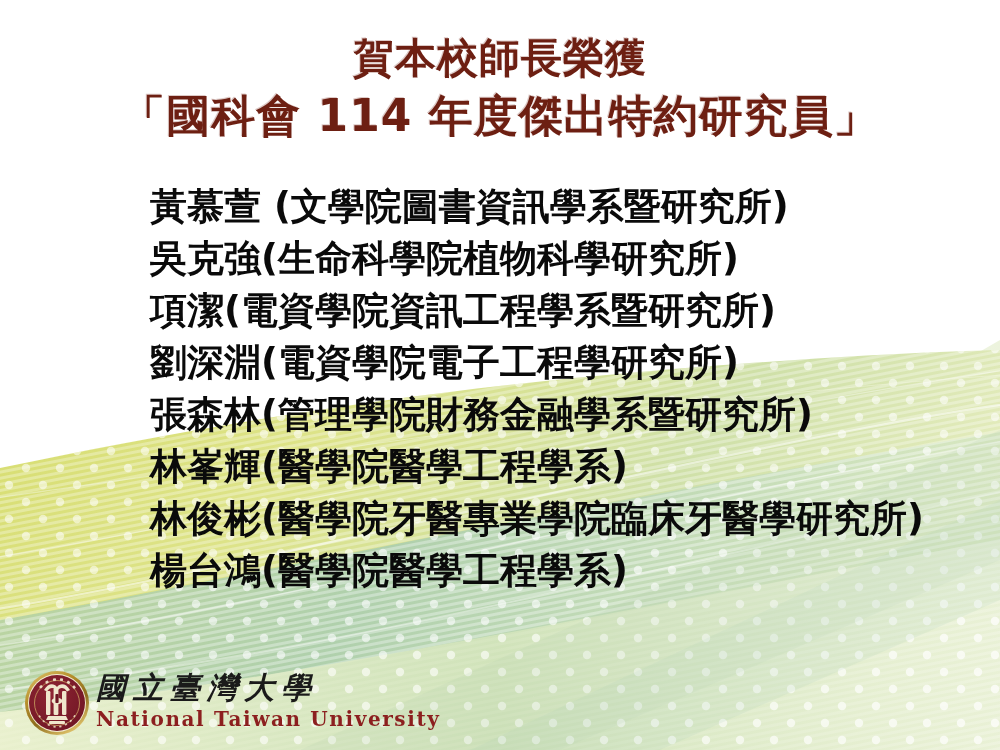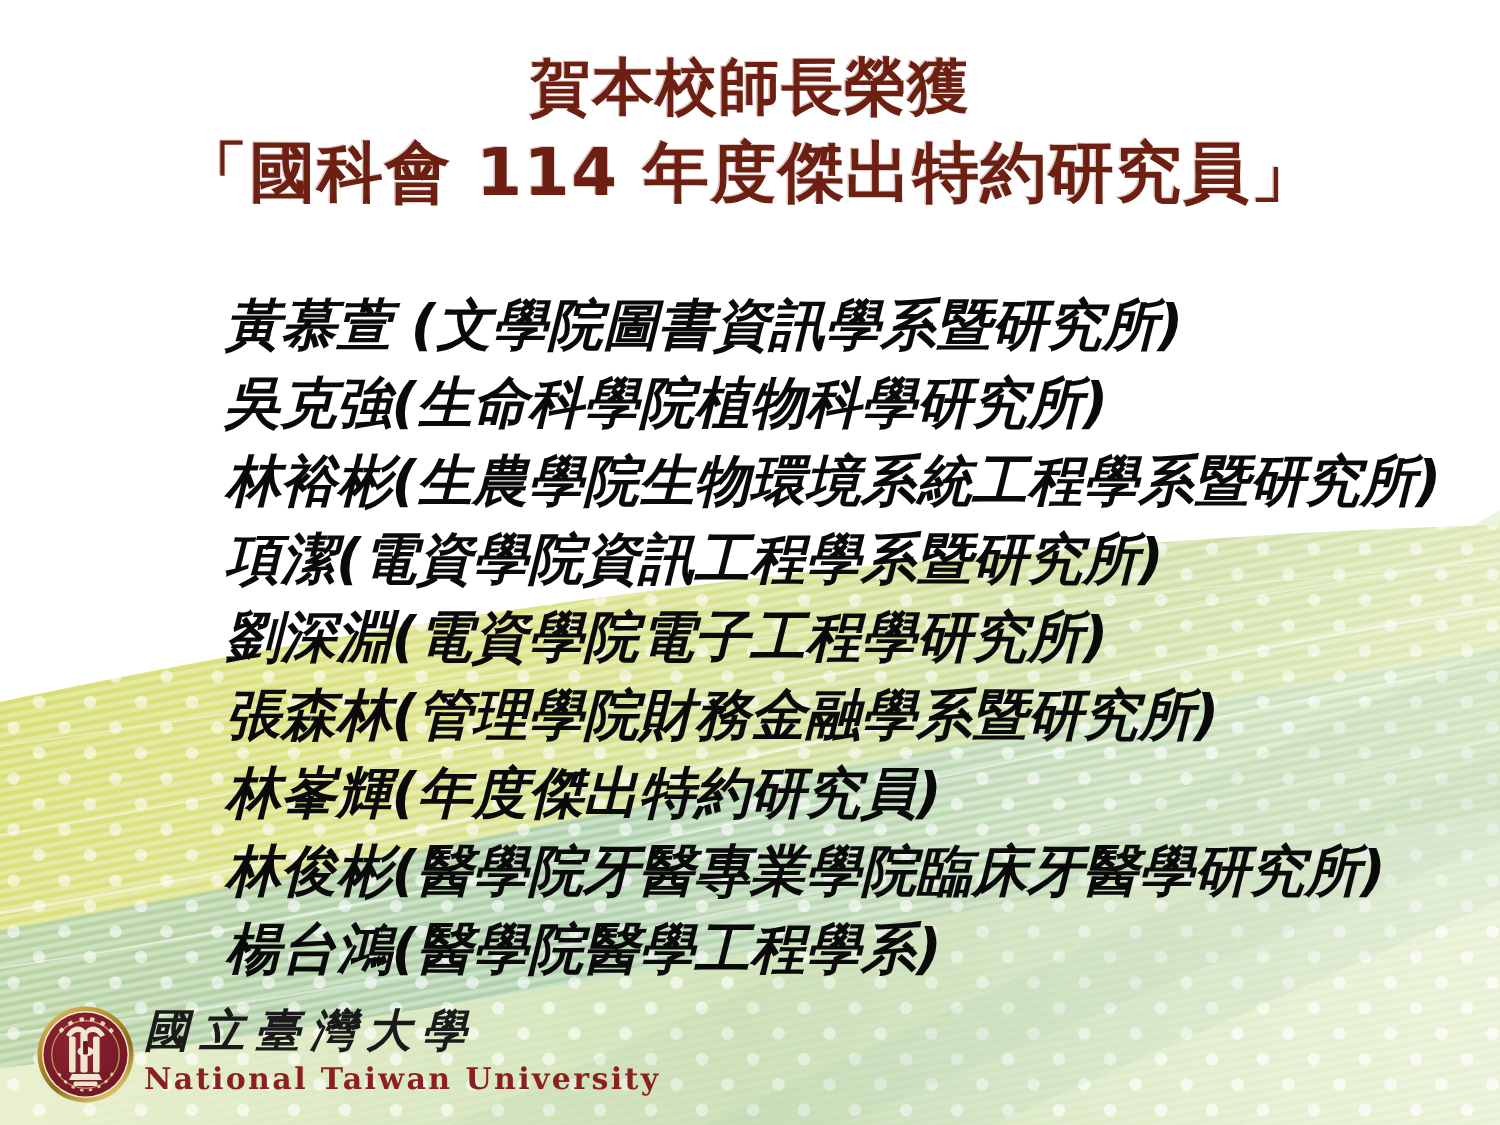--- a/index.html
+++ b/index.html
@@ -57,24 +57,23 @@
     text-shadow:
        1px  1px 0 rgba(255,255,255,0.55),
       -1px -1px 0 rgba(120,45,30,0.25);
     white-space: nowrap;
   }
   .title-line-1 { font-size: 41px; }
   .title-line-2 { font-size: 44px; margin-top: 8px; }
 
   .name-list {
     position: absolute;
-    top: 191px;
+    top: 181px;
     left: 150px;
     width: 840px;
-    font-style: italic;
   }
   .name-item {
     font-family: "DejaVu Sans", "Liberation Sans", sans-serif;
     font-weight: bold;
     font-size: 37px;
     line-height: 52px;
     color: #0a0a0a;
     white-space: nowrap;
     letter-spacing: 0px;
   }
@@ -221,25 +220,24 @@
   <div id="content">
 
     <div class="title-block">
       <div class="title-line title-line-1">賀本校師長榮獲</div>
       <div class="title-line title-line-2">「國科會 114 年度傑出特約研究員」</div>
     </div>
 
     <div class="name-list">
       <div class="name-item">黃慕萱 (文學院圖書資訊學系暨研究所)</div>
       <div class="name-item">吳克強(生命科學院植物科學研究所)</div>
-      <div class="name-item">林裕彬(生農學院生物環境系統工程學系暨研究所)</div>
       <div class="name-item">項潔(電資學院資訊工程學系暨研究所)</div>
       <div class="name-item">劉深淵(電資學院電子工程學研究所)</div>
       <div class="name-item">張森林(管理學院財務金融學系暨研究所)</div>
-      <div class="name-item">林峯輝(年度傑出特約研究員)</div>
+      <div class="name-item">林峯輝(醫學院醫學工程學系)</div>
       <div class="name-item">林俊彬(醫學院牙醫專業學院臨床牙醫學研究所)</div>
       <div class="name-item">楊台鴻(醫學院醫學工程學系)</div>
     </div>
 
     <div class="logo">
 
       <div class="logo-emblem">
         <svg viewBox="0 0 66 66" xmlns="http://www.w3.org/2000/svg">
           <defs>
             <linearGradient id="ringGold" x1="0" y1="0" x2="0.6" y2="1">

